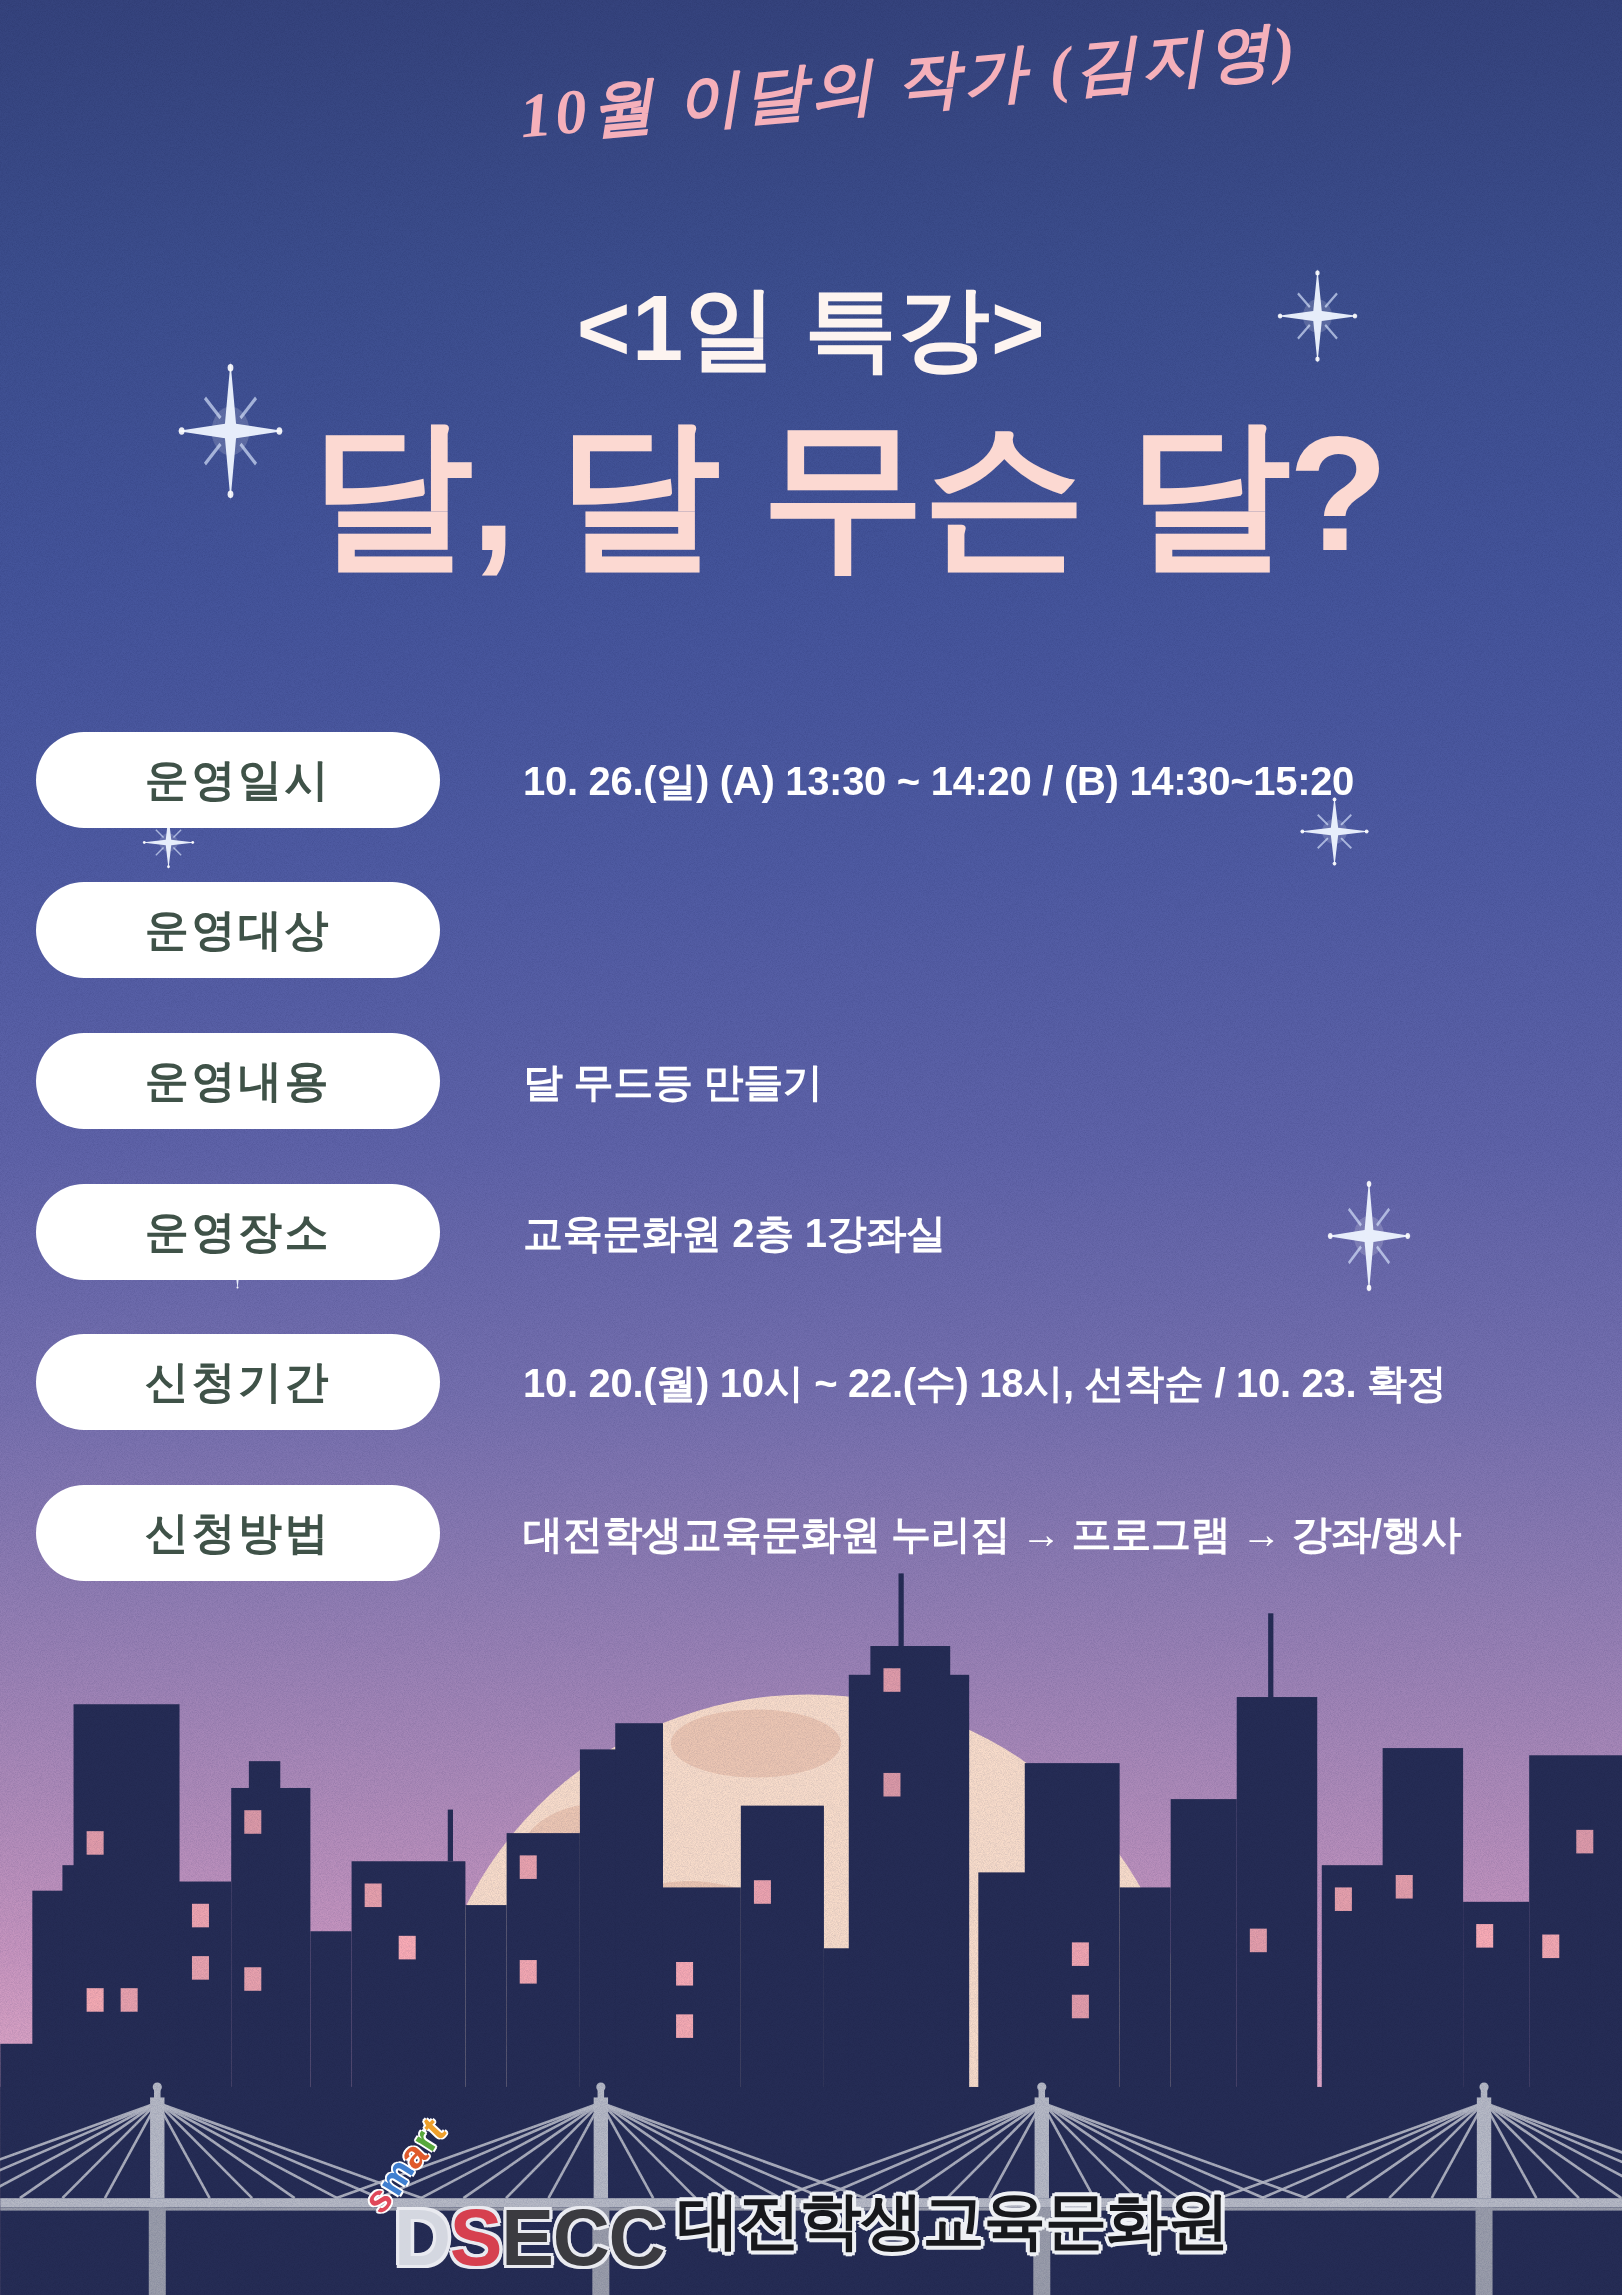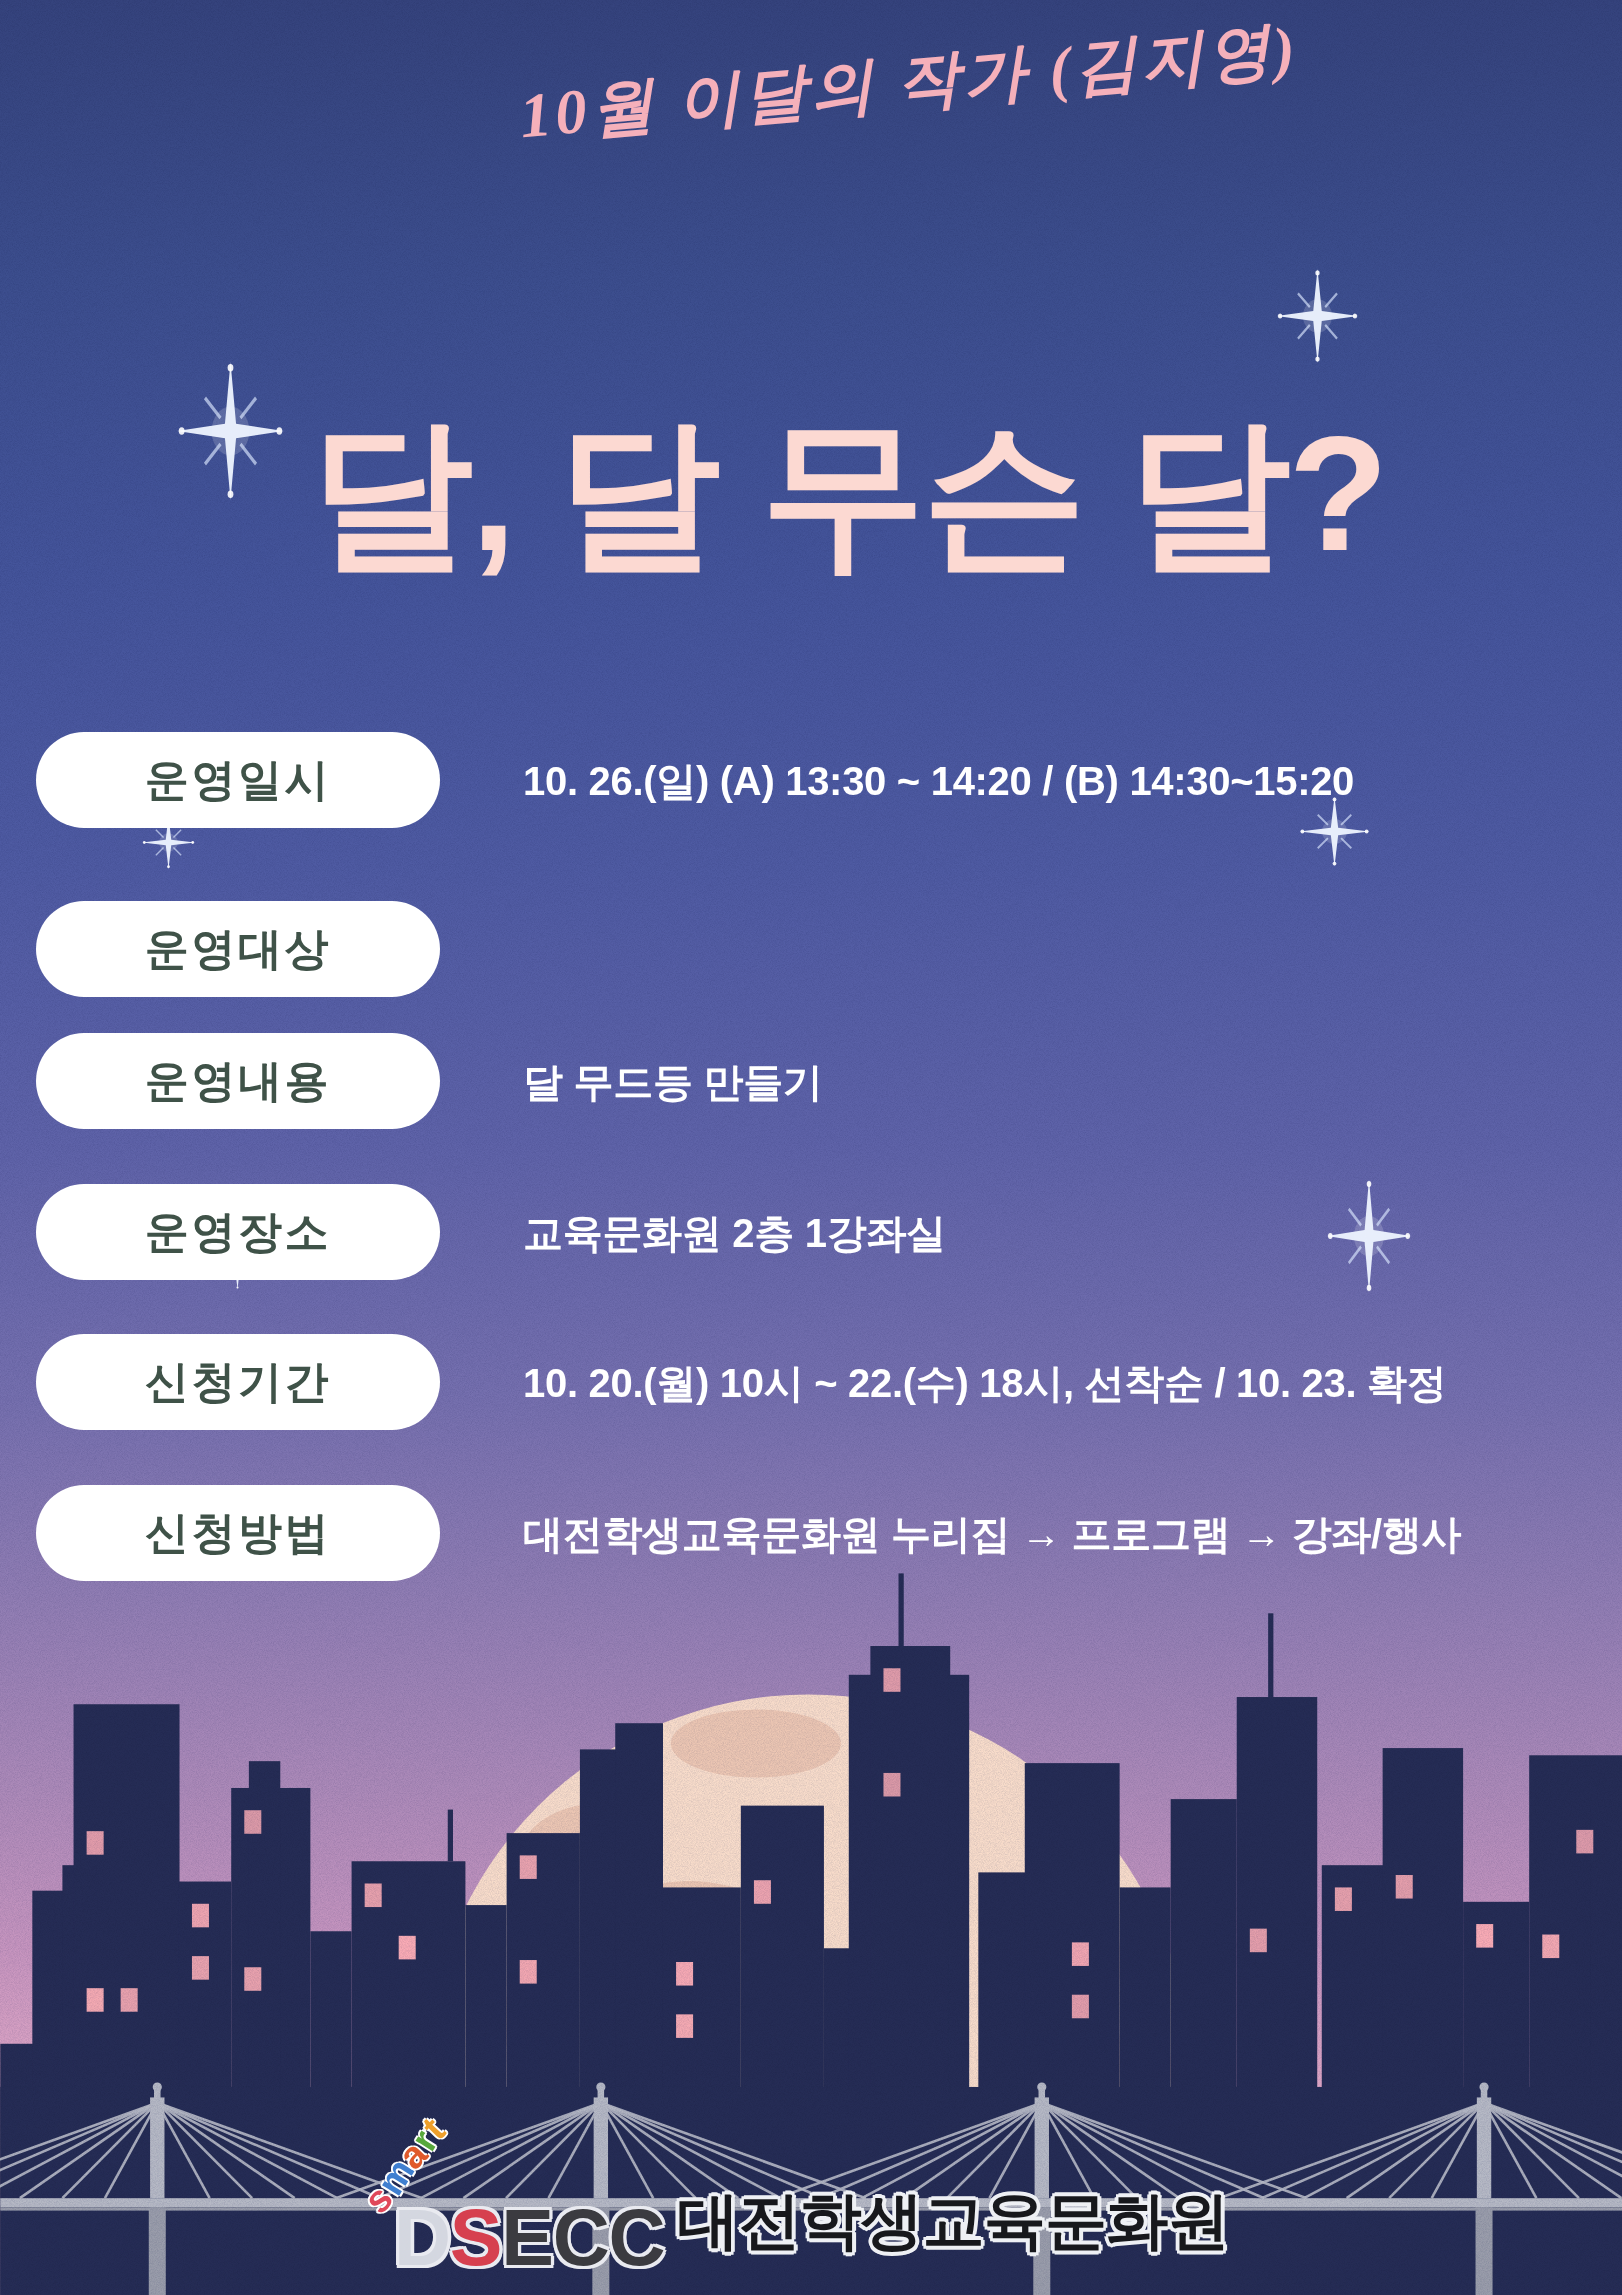--- a/index.html
+++ b/index.html
@@ -18,21 +18,21 @@
     text-align:center;transform:rotate(-5deg);
     font-family:"Liberation Serif",cursive;font-style:italic;font-weight:700;
     font-size:63px;letter-spacing:3.9px;color:var(--script_pink,#f5b0ba);}
   .subtitle{top:267px;left:0;width:1623px;text-align:center;
     font-size:92px;font-weight:700;color:var(--subtitle_white,#fdf4f0);letter-spacing:1.3px;}
   .main-title{top:391px;left:0;width:1623px;text-align:center;transform:translateX(36px);
     font-size:164px;font-weight:800;color:var(--title_pink,#fcd9d2);letter-spacing:-2.6px;line-height:1.25;}
 
   .info-rows{position:absolute;left:0;top:732px;width:1623px;z-index:4;}
   .row{position:absolute;left:0;width:1370px;height:96px;}
-  .r0{top:0;} .r1{top:169px;} .r2{top:301px;} .r3{top:452px;padding-left:48px;} .r4{top:602px;text-align:center;} .r5{top:753px;}
+  .r0{top:0;} .r1{top:150px;} .r2{top:301px;} .r3{top:452px;padding-left:48px;} .r4{top:602px;text-align:center;} .r5{top:753px;}
   .pill{position:absolute;left:36px;top:0;width:404px;height:96px;border-radius:48px;
     background:var(--pill_bg,#ffffff);display:flex;align-items:center;justify-content:center;}
   .pill-label{font-size:44px;font-weight:700;color:var(--pill_label,#3f5248);letter-spacing:2.6px;}
   .row-value{position:absolute;left:523px;top:0;height:96px;line-height:98px;white-space:nowrap;
     font-size:40px;font-weight:600;color:var(--value_text,#ffffff);letter-spacing:-0.3px;}
 
   .footer-logo{top:2157px;left:0;width:1623px;display:flex;align-items:center;justify-content:center;gap:13px;}
   .dsecc-wrap{position:relative;}
   .dsecc{font-size:79px;font-weight:900;letter-spacing:-1.3px;white-space:nowrap;
     text-shadow:3.3px 0 0 #e9eaf0,-3.3px 0 0 #e9eaf0,0 3.3px 0 #e9eaf0,0 -3.3px 0 #e9eaf0,
@@ -234,20 +234,21 @@
     </svg>
   <svg class="star" style="left:1325px;top:1177px;width:88px;height:118px" viewBox="0 0 100 100" preserveAspectRatio="none">
       <use href="#star4"></use>
     </svg>
   <svg class="star" style="left:217px;top:1249px;width:41px;height:41px" viewBox="0 0 100 100">
       <use href="#star4"></use>
     </svg>
 
   <div class="txt script-title">10월 이달의 작가 (김지영)</div>
 
+  <div class="txt subtitle">&lt;1일 특강&gt;</div>
 
   <div class="txt main-title">달, 달 무슨 달?</div>
 
   <div class="info-rows">
     <div class="row r0">
       <div class="pill">
         <span class="pill-label">운영일시</span>
       </div>
       <div class="row-value">10. 26.(일) (A) 13:30 ~ 14:20 / (B) 14:30~15:20</div>
     </div>

